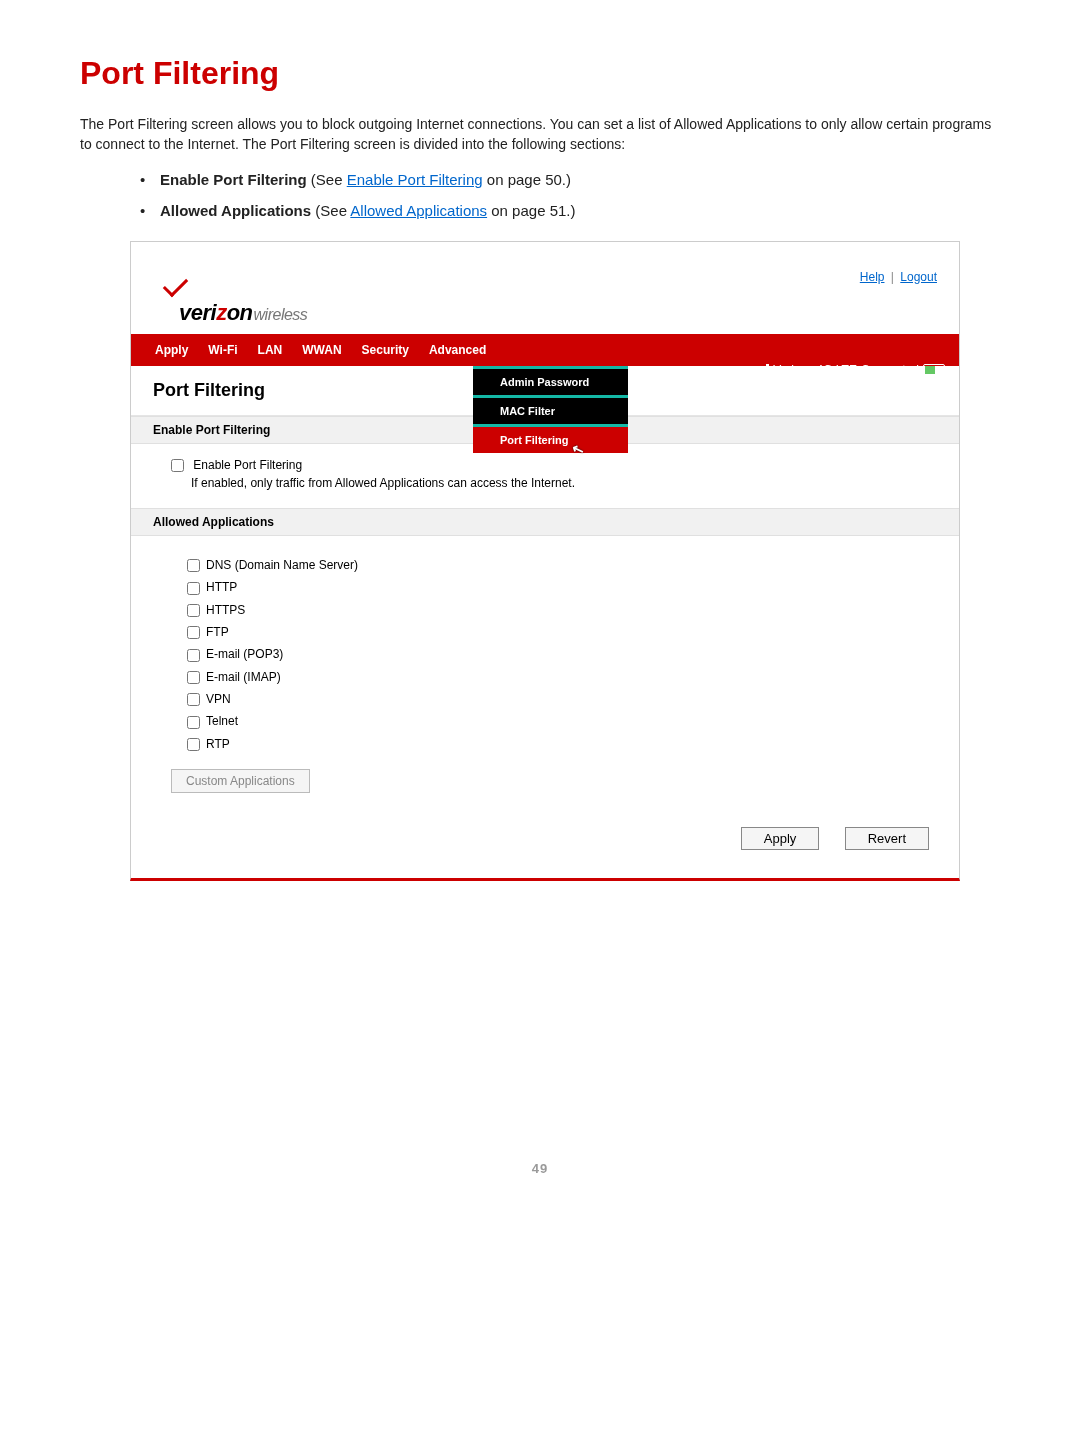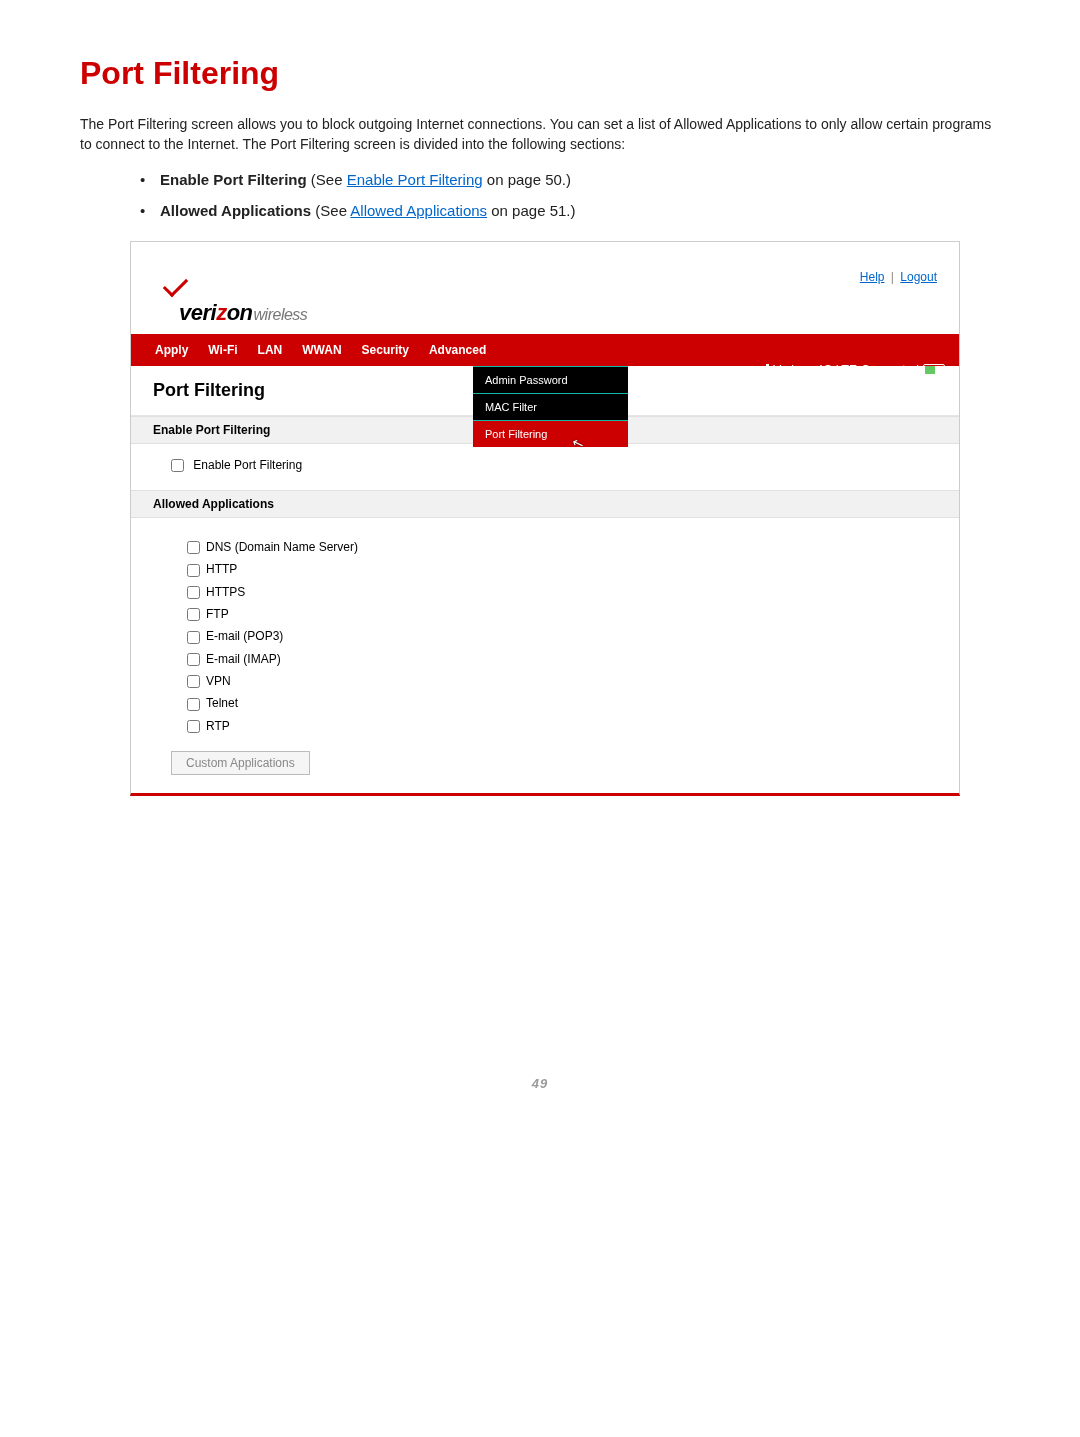--- a/index.html
+++ b/index.html
@@ -156,23 +156,23 @@
       position: absolute;
       top: 32px; 
       left: 342px;
       width: 155px;
       background: #000;
       color: #fff;
       font-size: 11px;
       z-index: 5;
     }
     .sec-menu .menu-item {
-      padding: 7px 12px;
-      border-top: 1px solid #14b8a6;
-      font-weight: normal;
+      padding: 7px 27px;
+      border-top: 3px solid #14b8a6;
+      font-weight: bold;
       position: relative;
     }
     .sec-menu .menu-item.active { background: #cc0000; }
     .cursor-glyph {
       position: absolute;
       right: 44px; bottom: -4px;
       font-size: 14px; color: #fff;
       text-shadow: 0 0 2px #000;
       transform: rotate(-20deg);
     }
@@ -238,21 +238,20 @@
       margin-left: 22px;
     }
 
     .page-num {
       text-align: center;
       color: #9a9a9a;
       font-size: 13px;
       font-weight: bold;
       letter-spacing: 1px;
       margin-top: 280px;
-      font-style: italic;
     }
   </style>
 </head>
 <body>
 
 <div class="page">
 
   <h1 class="page-title">Port Filtering</h1>
 
   <p class="intro">The Port Filtering screen allows you to block outgoing Internet connections. You can set a list of Allowed Applications to only allow certain programs to connect to the Internet. The Port Filtering screen is divided into the following sections:</p>
@@ -318,34 +317,39 @@
     <div class="panel-header-row">
       <div class="panel-title">Port Filtering</div>
     </div>
 
     <div class="section-hdr">Enable Port Filtering</div>
     <div class="section-body">
       <div>
         <input type="checkbox" style="">
         <span>Enable Port Filtering</span>
       </div>
+      <div class="hint">If enabled, only traffic from Allowed Applications can access the Internet.</div>
     </div>
 
     <div class="section-hdr">Allowed Applications</div>
     <div class="section-body app-list">
       <div class="row"><input type="checkbox" style=""><span>DNS (Domain Name Server)</span></div>
       <div class="row"><input type="checkbox" style=""><span>HTTP</span></div>
       <div class="row"><input type="checkbox" style=""><span>HTTPS</span></div>
       <div class="row"><input type="checkbox" style=""><span>FTP</span></div>
       <div class="row"><input type="checkbox" style=""><span>E-mail (POP3)</span></div>
       <div class="row"><input type="checkbox" style=""><span>E-mail (IMAP)</span></div>
       <div class="row"><input type="checkbox" style=""><span>VPN</span></div>
       <div class="row"><input type="checkbox" style=""><span>Telnet</span></div>
       <div class="row"><input type="checkbox" style=""><span>RTP</span></div>
       <button class="cust-btn" disabled="">Custom Applications</button>
     </div>
 
+    <div class="btn-row">
+      <button>Apply</button>
+      <button>Revert</button>
+    </div>
 
   </div>
 
   <div class="page-num">49</div>
 
 </div>
 
 </body></html>

